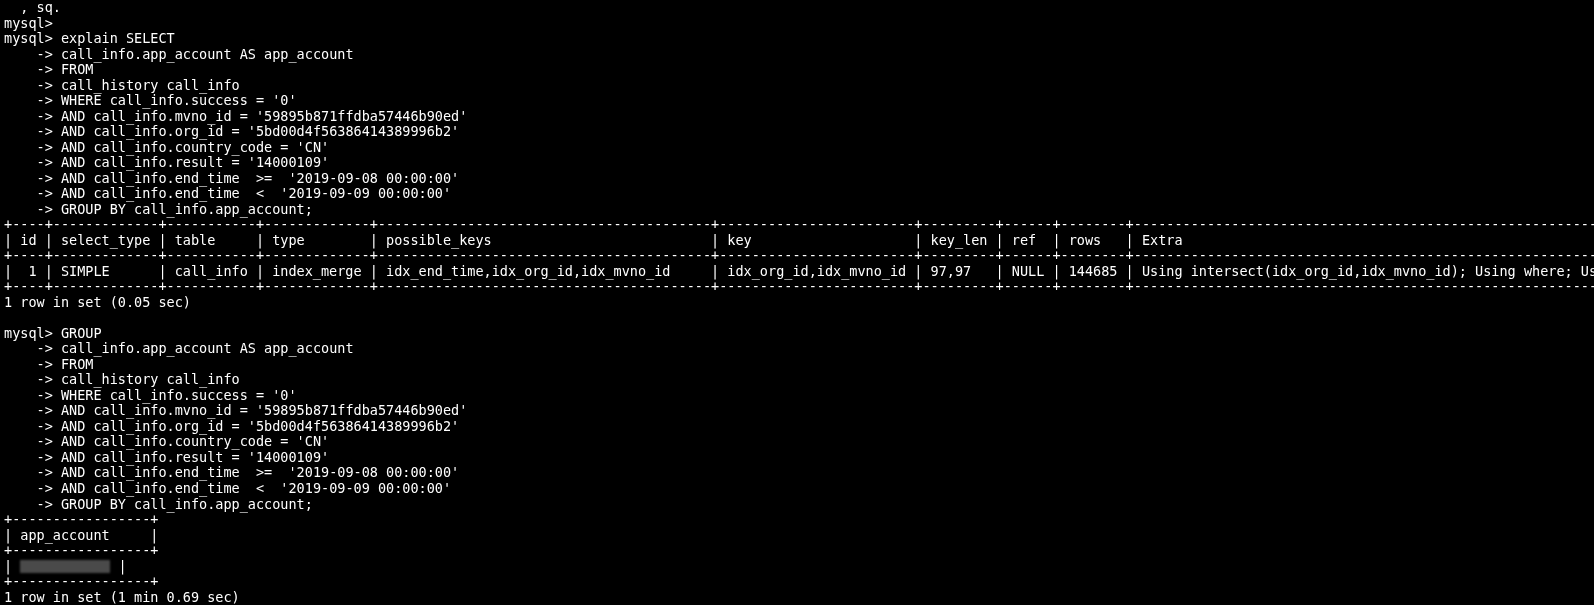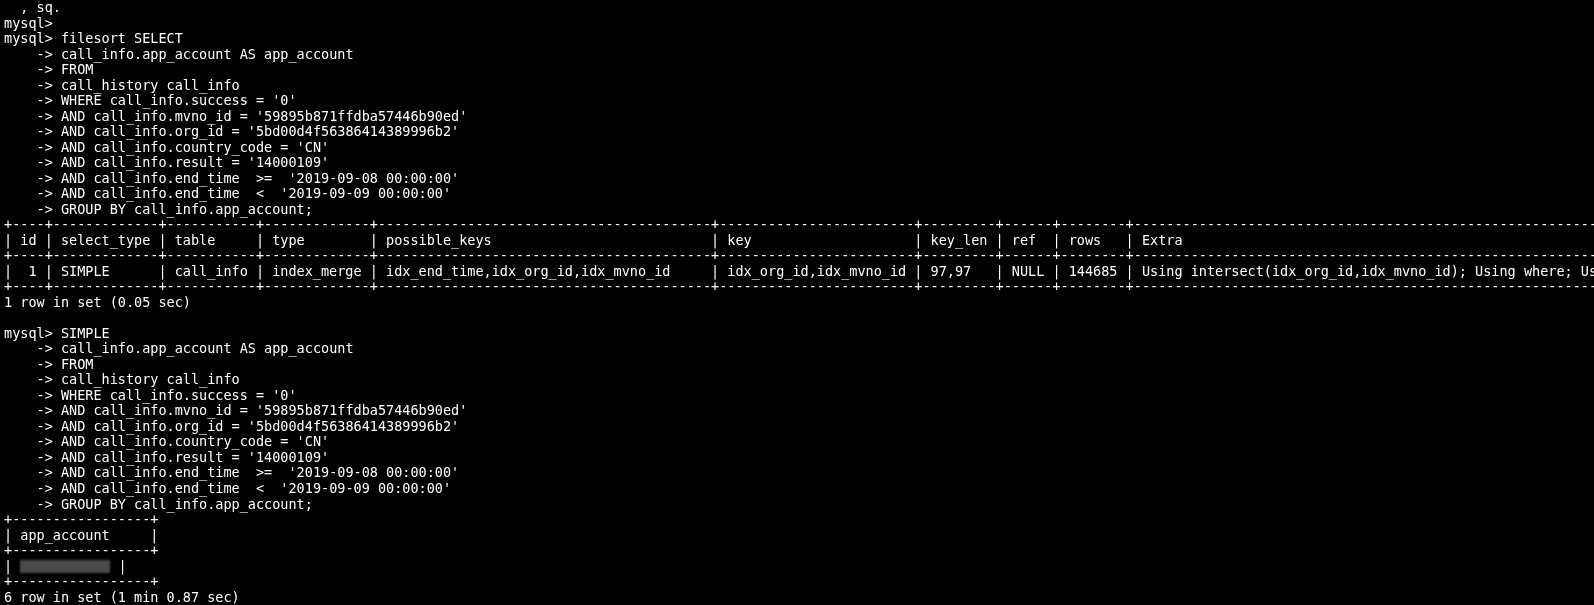--- a/index.html
+++ b/index.html
@@ -28,52 +28,52 @@
     vertical-align: middle;
     filter: blur(1.2px);
     opacity: 0.55;
   }
 </style>
 </head>
 <body>
 
 <pre><span>  , sq.  </span>
 <span>mysql&gt;</span>
-<span>mysql&gt;</span> <span>filesort SELECT</span>
+<span>mysql&gt;</span> <span>explain SELECT</span>
 <span>    -&gt;</span> <span>call_info.app_account AS app_account</span>
 <span>    -&gt;</span> <span>FROM</span>
 <span>    -&gt;</span> <span>call_history call_info</span>
 <span>    -&gt;</span> <span>WHERE call_info.success = '0'</span>
 <span>    -&gt;</span> <span>AND call_info.mvno_id = '59895b871ffdba57446b90ed'</span>
 <span>    -&gt;</span> <span>AND call_info.org_id = '5bd00d4f56386414389996b2'</span>
 <span>    -&gt;</span> <span>AND call_info.country_code = 'CN'</span>
 <span>    -&gt;</span> <span>AND call_info.result = '14000109'</span>
 <span>    -&gt;</span> <span>AND call_info.end_time  &gt;=  '2019-09-08 00:00:00'</span>
 <span>    -&gt;</span> <span>AND call_info.end_time  &lt;  '2019-09-09 00:00:00'</span>
 <span>    -&gt;</span> <span>GROUP BY call_info.app_account;</span>
 <span>+----+-------------+-----------+-------------+-----------------------------------------+------------------------+---------+------+--------+------------------------------------------------------------------------------------------+</span>
 <span>| id | select_type | table     | type        | possible_keys                           | key                    | key_len | ref  | rows   | Extra                                                                                    |</span>
 <span>+----+-------------+-----------+-------------+-----------------------------------------+------------------------+---------+------+--------+------------------------------------------------------------------------------------------+</span>
 <span>|  1 | SIMPLE      | call_info | index_merge | idx_end_time,idx_org_id,idx_mvno_id     | idx_org_id,idx_mvno_id | 97,97   | NULL | 144685 | Using intersect(idx_org_id,idx_mvno_id); Using where; Using temporary; Using filesort   |</span>
 <span>+----+-------------+-----------+-------------+-----------------------------------------+------------------------+---------+------+--------+------------------------------------------------------------------------------------------+</span>
 <span>1 row in set (0.05 sec)</span>
 
-<span>mysql&gt;</span> <span>SIMPLE</span>
+<span>mysql&gt;</span> <span>GROUP</span>
 <span>    -&gt;</span> <span>call_info.app_account AS app_account</span>
 <span>    -&gt;</span> <span>FROM</span>
 <span>    -&gt;</span> <span>call_history call_info</span>
 <span>    -&gt;</span> <span>WHERE call_info.success = '0'</span>
 <span>    -&gt;</span> <span>AND call_info.mvno_id = '59895b871ffdba57446b90ed'</span>
 <span>    -&gt;</span> <span>AND call_info.org_id = '5bd00d4f56386414389996b2'</span>
 <span>    -&gt;</span> <span>AND call_info.country_code = 'CN'</span>
 <span>    -&gt;</span> <span>AND call_info.result = '14000109'</span>
 <span>    -&gt;</span> <span>AND call_info.end_time  &gt;=  '2019-09-08 00:00:00'</span>
 <span>    -&gt;</span> <span>AND call_info.end_time  &lt;  '2019-09-09 00:00:00'</span>
 <span>    -&gt;</span> <span>GROUP BY call_info.app_account;</span>
 <span>+-----------------+</span>
 <span>| app_account     |</span>
 <span>+-----------------+</span>
 <span>| </span><span class="redacted"></span><span> |</span>
 <span>+-----------------+</span>
-<span>6 row in set (1 min 0.87 sec)</span>
+<span>1 row in set (1 min 0.69 sec)</span>
 
  
 </pre>
 
 </body></html>

